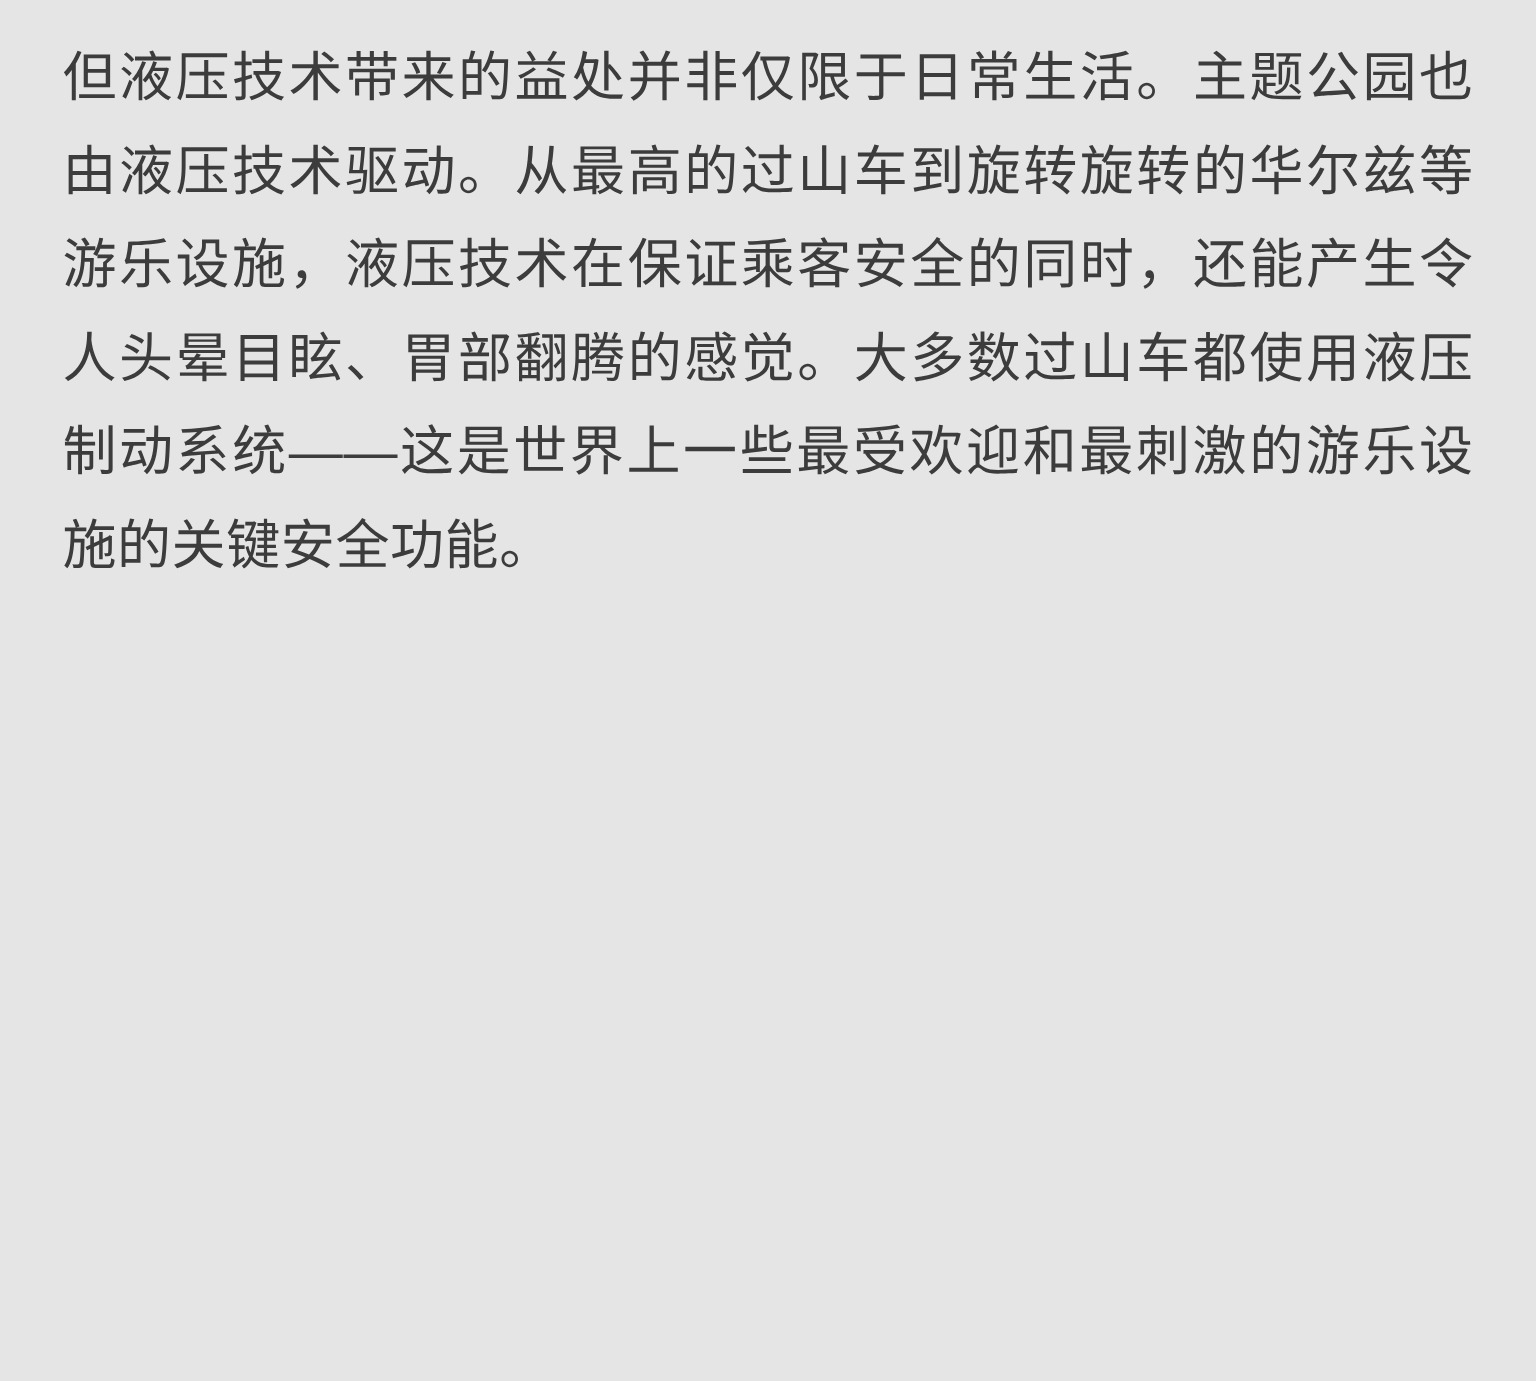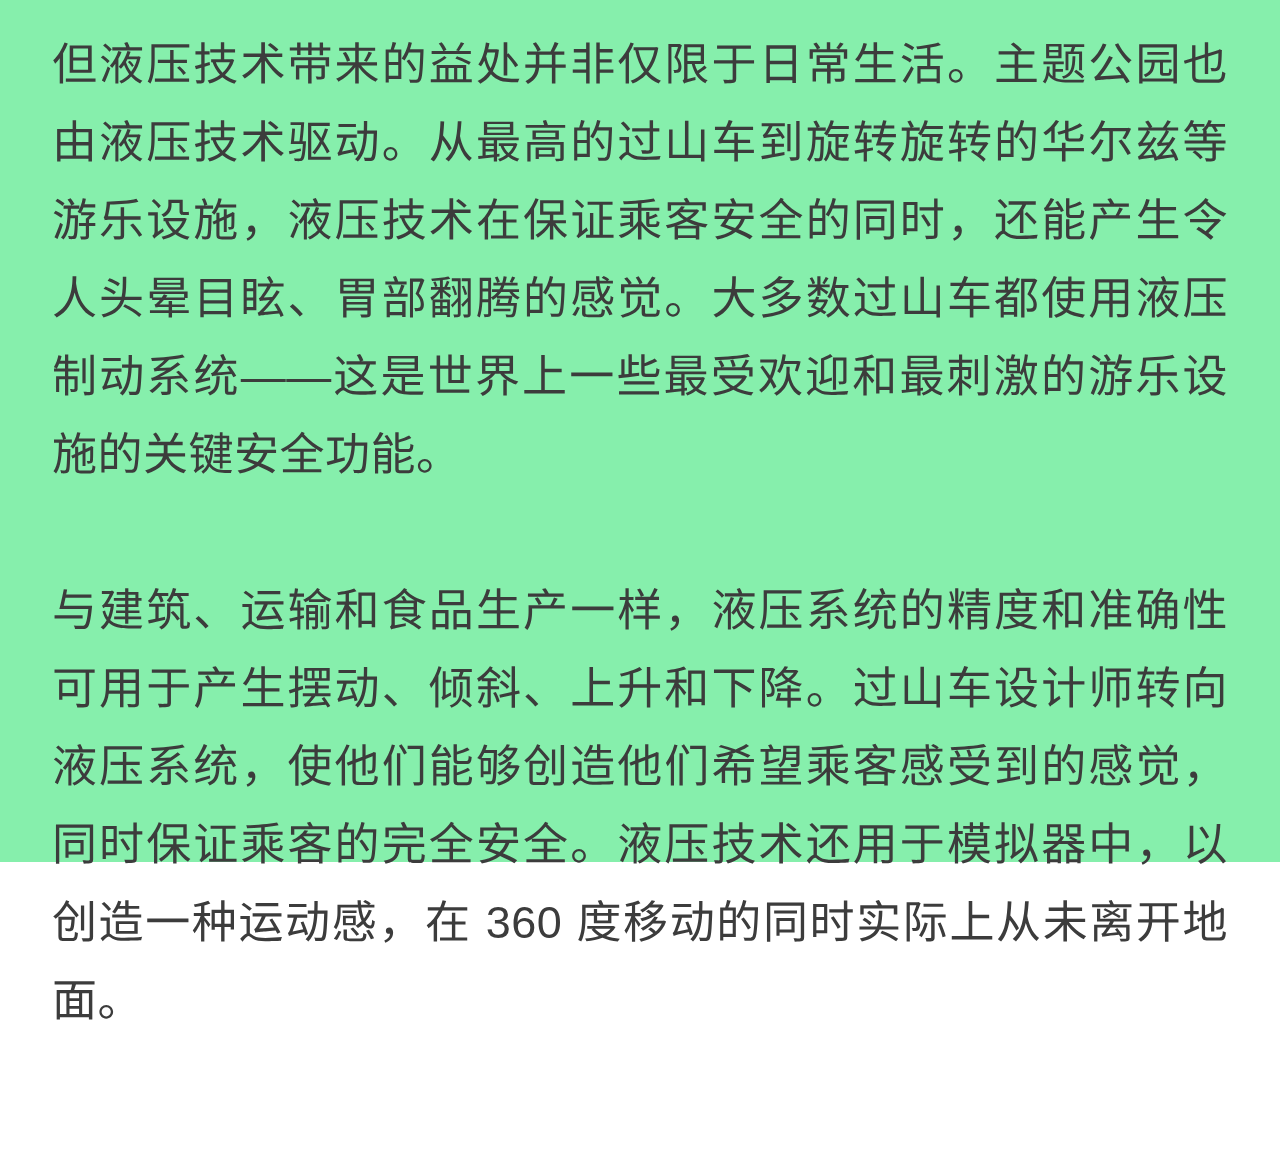--- a/index.html
+++ b/index.html
@@ -10,23 +10,23 @@
   body {
     width: 1280px;
     height: 1151px;
     font-family: "Liberation Sans", "DejaVu Sans", sans-serif;
     color: #3d3d3d;
     overflow: hidden;
   }
   .page {
     box-sizing: border-box;
     width: 1280px;
-    height: 862px;
+    height: 1151px;
     padding: 26px 52px 0 52px;
-    background: #86efac;
+    background: #e5e5e5;
   }
   .article {
     display: block;
   }
   .para {
     font-size: 45px;
     line-height: 78px;
     letter-spacing: 0.5px;
     color: #3c3c3c;
     text-align: justify;
@@ -37,15 +37,14 @@
   .para + .para {
     margin-top: 78px;
   }
 </style>
 </head>
 <body>
 
 <div class="page">
   <div class="article">
     <p class="para">但液压技术带来的益处并非仅限于日常生活。主题公园也由液压技术驱动。从最高的过山车到旋转旋转的华尔兹等游乐设施，液压技术在保证乘客安全的同时，还能产生令人头晕目眩、胃部翻腾的感觉。大多数过山车都使用液压制动系统——这是世界上一些最受欢迎和最刺激的游乐设施的关键安全功能。</p>
-    <p class="para">与建筑、运输和食品生产一样，液压系统的精度和准确性可用于产生摆动、倾斜、上升和下降。过山车设计师转向液压系统，使他们能够创造他们希望乘客感受到的感觉，同时保证乘客的完全安全。液压技术还用于模拟器中，以创造一种运动感，在 360 度移动的同时实际上从未离开地面。</p>
   </div>
 </div>
 
 </body></html>

